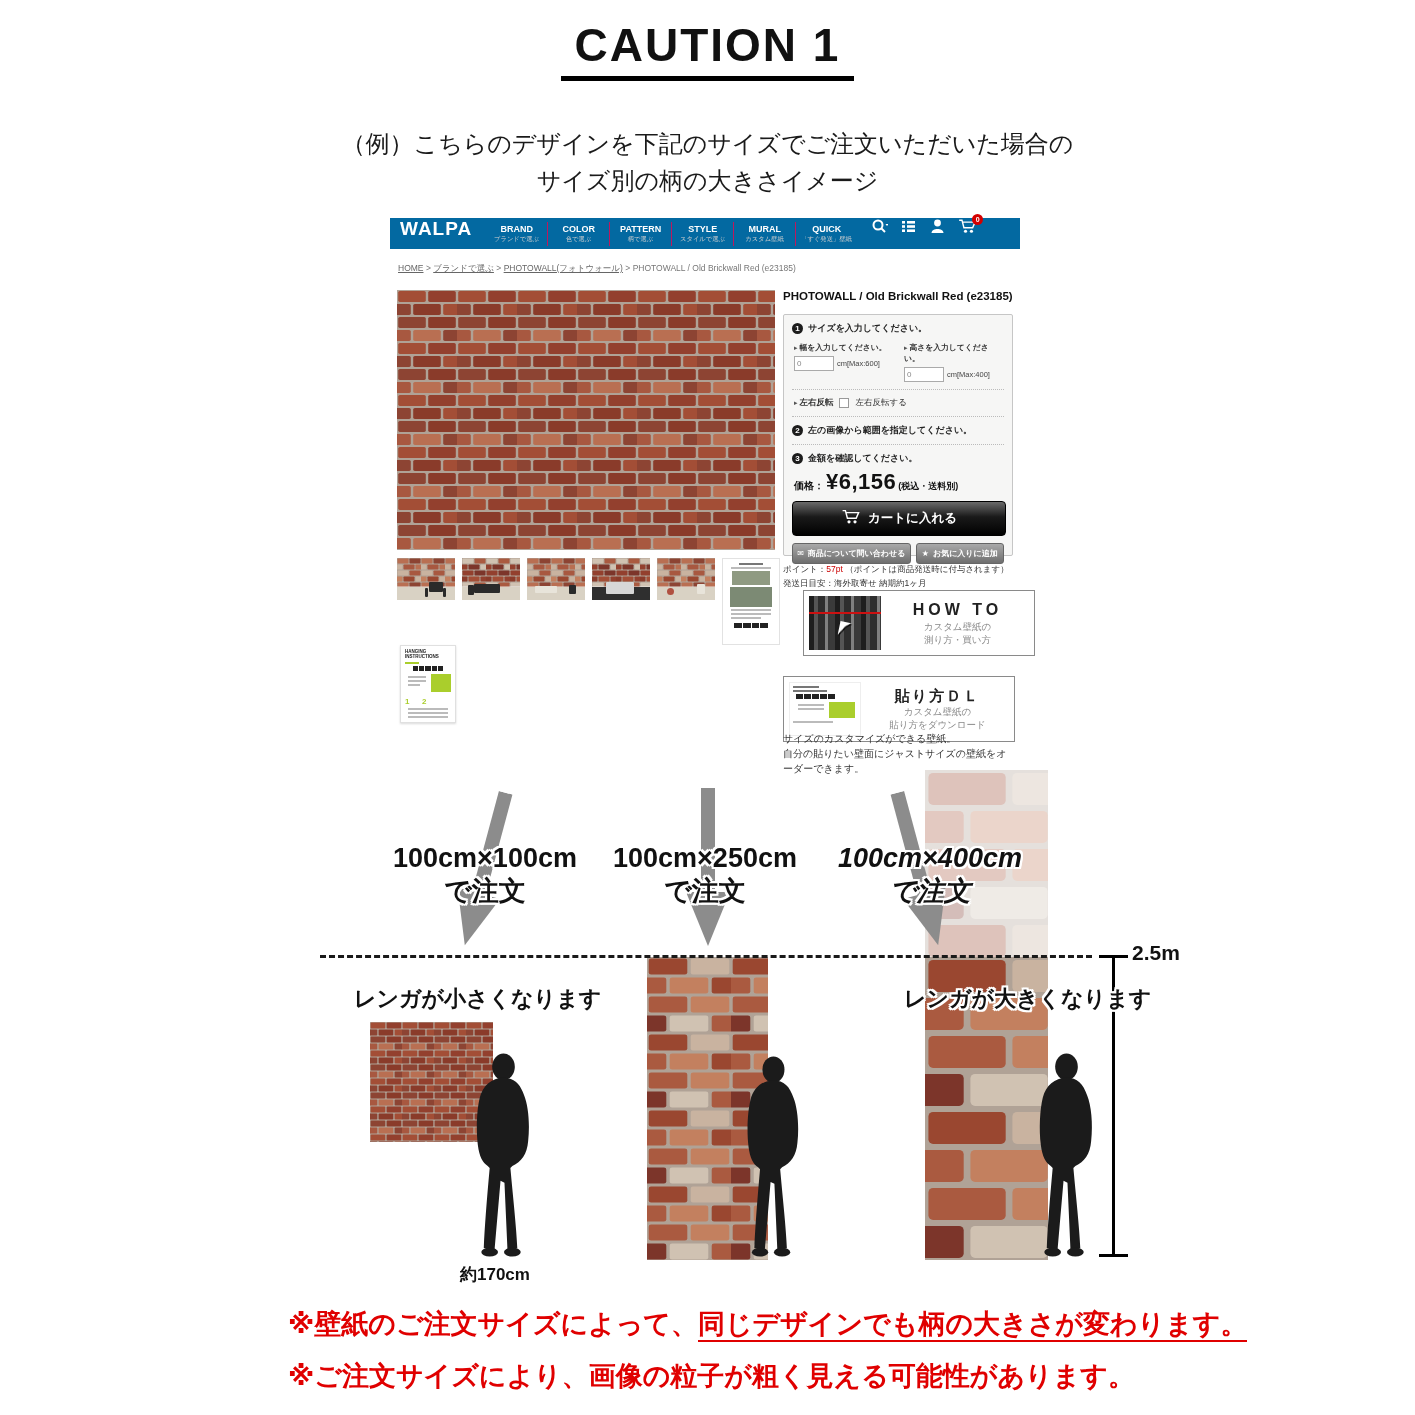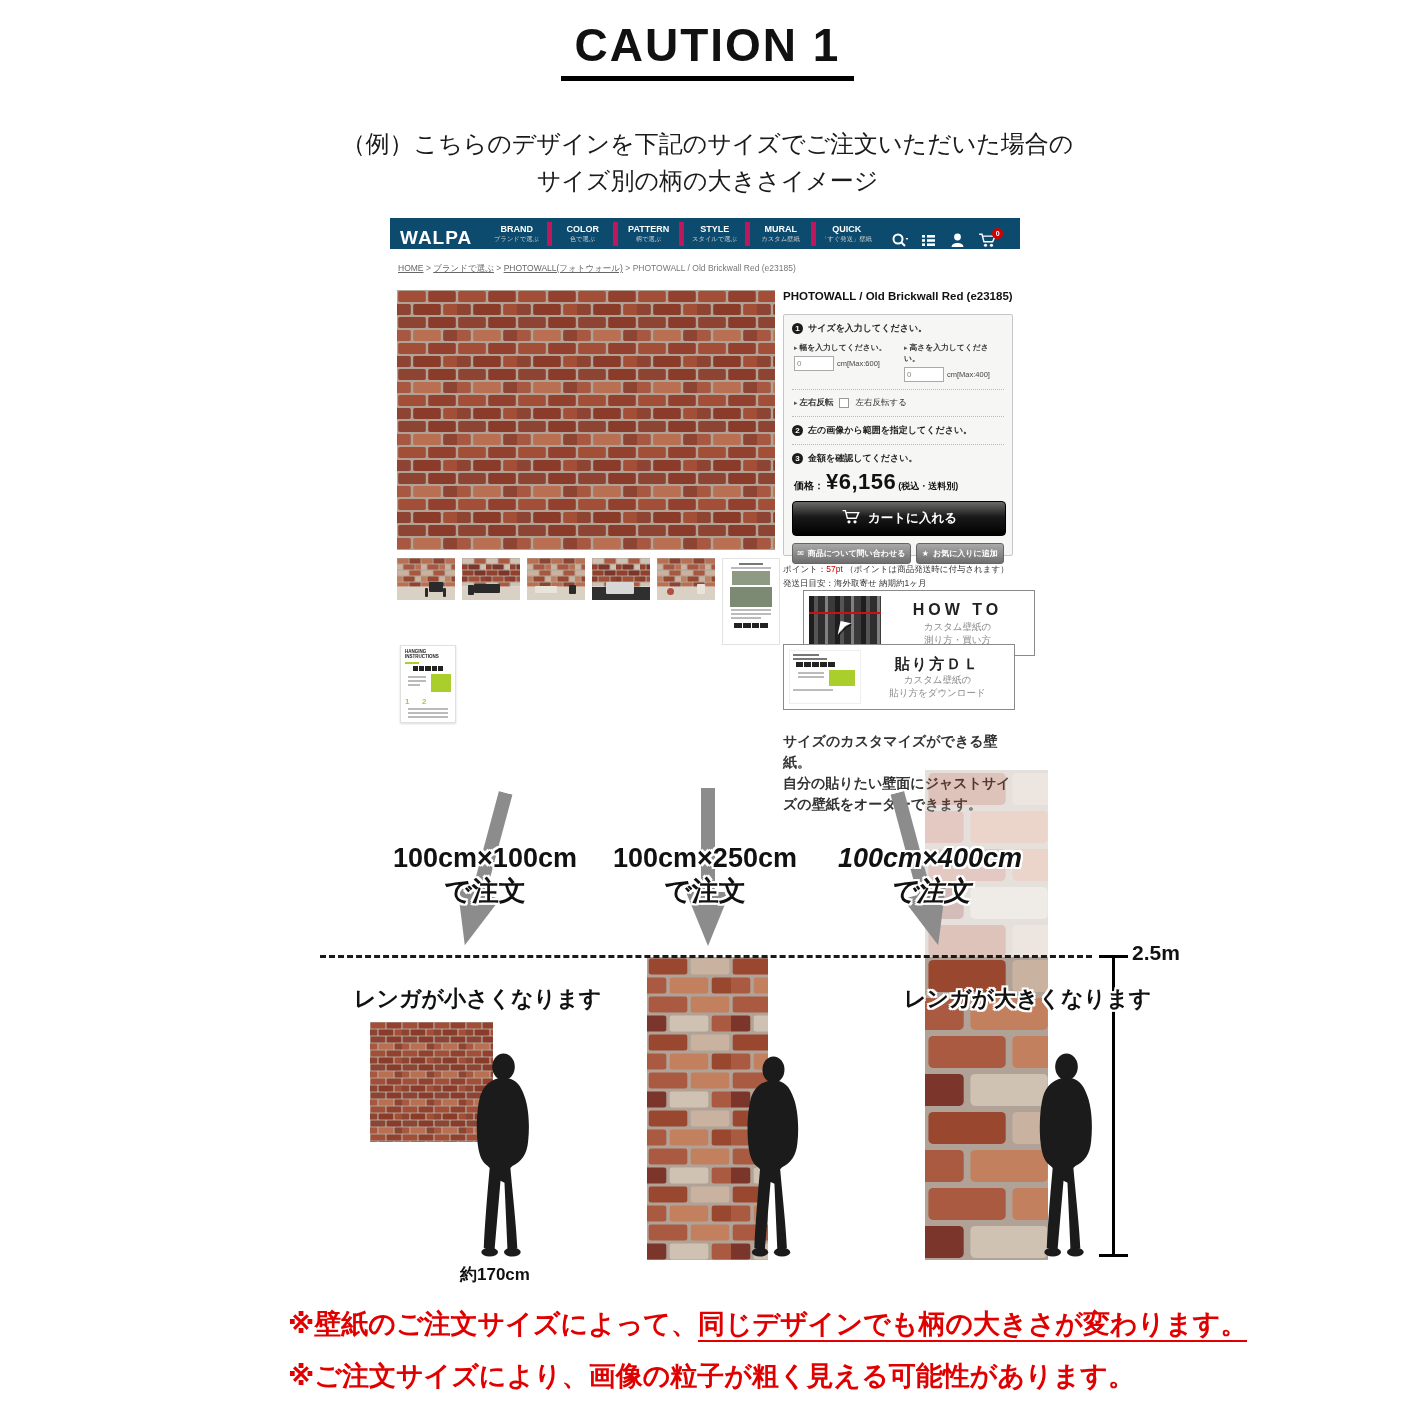--- a/index.html
+++ b/index.html
@@ -8,25 +8,25 @@
   .abs{position:absolute;}
 
   
   .caution-title{top:18px;left:0;width:100%;text-align:center;}
   .caution-title span{display:inline-block;font-size:46px;font-weight:bold;letter-spacing:2px;
     border-bottom:5px solid #000;padding:0 14px 4px;}
   .subtitle{left:0;width:100%;text-align:center;font-size:24px;color:#1a1a1a;}
 
   
   .shop{top:215px;left:390px;width:630px;height:548px;font-size:9px;}
-  .shop-header{position:absolute;top:3px;left:0;width:630px;height:31px;background:#0c4a6e;
-    display:flex;align-items:flex-end;}
+  .shop-header{position:absolute;top:3px;left:0;width:630px;height:31px;background:#0369a1;
+    display:flex;align-items:flex-start;}
   .logo{color:#fff;font-size:19px;font-weight:bold;letter-spacing:1px;padding:0 14px 0 10px;}
   .nav{display:flex;align-items:center;height:100%;}
-  .nav-item{width:61px;text-align:center;color:#fff;line-height:1.25;border-left:5px solid #be185d;
+  .nav-item{width:61px;text-align:center;color:#fff;line-height:1.25;border-left:1px solid #be185d;
     cursor:pointer;padding:2px 0;}
   .nav-item:first-child{border-left:none;}
   .nav-item .l1{font-size:9px;font-weight:bold;display:block;}
   .nav-item .l2{font-size:7px;color:#cfcfcf;display:block;transform:scale(.9);}
   .hicons{display:flex;align-items:center;gap:12px;margin-left:14px;}
   .hicon{position:relative;width:17px;height:17px;display:inline-block;}
   .badge{position:absolute;top:-4px;right:-8px;background:#d40000;color:#fff;border-radius:50%;
     width:11px;height:11px;font-size:7px;line-height:11px;text-align:center;font-weight:bold;}
   .crumbs{position:absolute;top:48px;left:8px;font-size:8.5px;color:#777;white-space:nowrap;}
   .crumbs a{color:#666;text-decoration:underline;cursor:pointer;}
@@ -72,21 +72,21 @@
   .infobox .thumb{width:72px;height:54px;margin-left:5px;position:relative;overflow:hidden;flex:0 0 72px;}
   .forest{width:100%;height:100%;background:repeating-linear-gradient(90deg,#1e1e1e 0 5px,#555 5px 9px,#2e2e2e 9px 16px,#808080 16px 19px,#3a3a3a 19px 26px);}
   .redline{position:absolute;left:0;top:16px;width:100%;height:2px;background:#cc1111;}
   .cursor{position:absolute;left:30px;top:26px;width:0;height:0;border-left:6px solid #fff;
     border-right:5px solid transparent;border-bottom:10px solid transparent;border-top:4px solid #fff;
     transform:rotate(12deg);filter:drop-shadow(1px 1px 0 #000);}
   .infotxt{flex:1;text-align:center;line-height:1.35;}
   .infotxt .big{font-size:16px;font-weight:bold;letter-spacing:4px;color:#222;}
   .infotxt .big2{font-size:15px;font-weight:bold;letter-spacing:2px;color:#222;}
   .infotxt .sub{font-size:9.5px;color:#8a8a8a;display:block;}
-  .desc{position:absolute;top:516px;left:393px;width:230px;font-size:14px;color:#333;line-height:1.5;font-weight:bold;}
+  .desc{position:absolute;top:516px;left:393px;width:230px;font-size:10px;color:#333;line-height:1.5;}
 
   .thumbrow{position:absolute;top:343px;left:7px;display:flex;gap:7px;}
   .roomthumb{width:58px;height:42px;position:relative;overflow:hidden;cursor:pointer;background:#eee;}
   .roomthumb .wall{position:absolute;top:0;left:0;width:100%;height:68%;}
   .roomthumb .floor{position:absolute;bottom:0;left:0;width:100%;height:32%;background:#d9d2c4;}
   .roomthumb.dark .floor{background:#2f2f2f;}
   .furn{position:absolute;background:#2a2a2a;border-radius:1px;}
   .docthumb{width:58px;height:87px;background:#fff;border:1px solid #e2e2e2;position:relative;
     cursor:pointer;padding:4px 5px;box-sizing:border-box;}
   .ph{background:#8f9a82;height:14px;margin:2px 4px;}
@@ -315,21 +315,21 @@
           <div class="redline"></div>
           <div class="cursor"></div>
         </div>
         <div class="infotxt">
           <span class="big">HOW TO</span>
           <span class="sub">カスタム壁紙の</span>
           <span class="sub">測り方・買い方</span>
         </div>
       </div>
 
-      <div class="infobox" style="top:354px;justify-content:flex-end;">
+      <div class="infobox" style="top:386px;justify-content:flex-end;">
         <div class="thumb" style="background:#fff;border:1px solid #eee;box-sizing:border-box;">
           <div class="tl d" style="width:26px;margin-top:3px;"></div>
           <div class="tl d" style="width:34px;"></div>
           <div class="blkrow">
               <i></i>
               <i></i>
               <i></i>
               <i></i>
               <i></i>
             </div>

